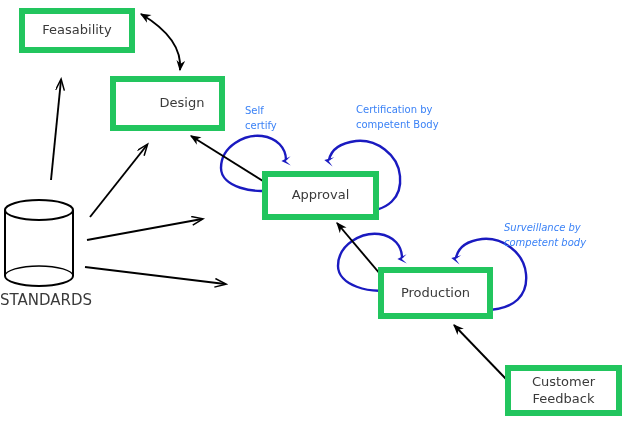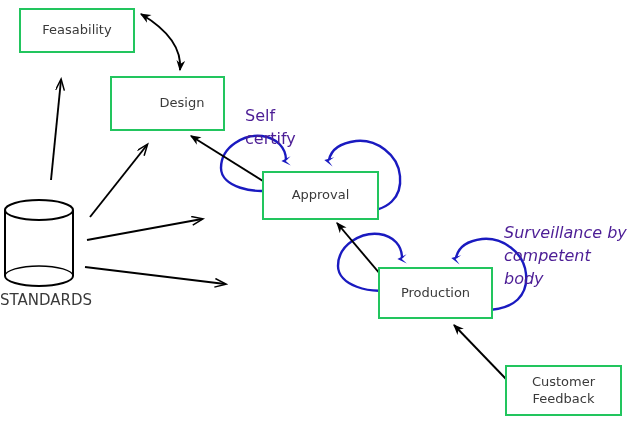--- a/index.html
+++ b/index.html
@@ -12,21 +12,21 @@
     position: relative;
     width: 633px;
     height: 421px;
     background: #ffffff;
     overflow: hidden;
     font-family: "DejaVu Sans", sans-serif;
   }
   .node {
     position: absolute;
     box-sizing: border-box;
-    border: 2px solid #22c55e;
+    border: 6px solid #22c55e;
     background: #ffffff;
     display: flex;
     align-items: center;
     justify-content: center;
     text-align: center;
     color: #3a3a3a;
     font-size: 13px;
     line-height: 1.25;
     z-index: 3;
   }
@@ -54,22 +54,22 @@
     top: 291px;
     width: 100px;
     color: #3a3a3a;
     font-size: 15px;
     white-space: nowrap;
     z-index: 3;
   }
 
   .annot {
     position: absolute;
-    color: #4c1d95;
-    font-size: 16px;
+    color: #3b82f6;
+    font-size: 10px;
     line-height: 1.45;
     white-space: pre-line;
     z-index: 4;
   }
   #annot-self-certify     { left: 245px; top: 104px; }
   #annot-certification    { left: 356px; top: 103px; }
   #annot-quality          { left: 268px; top: 299px; }
   #annot-surveillance     { left: 504px; top: 221px; font-style: italic; }
 
   svg.layer {
@@ -186,18 +186,20 @@
     <path d="M 2,12 L 2,78" fill="none" stroke="#000000" stroke-width="2"></path>
     <path d="M 70,12 L 70,78" fill="none" stroke="#000000" stroke-width="2"></path>
     <path d="M 2,78 A 34,10 0 0 0 70,78" fill="none" stroke="#000000" stroke-width="2"></path>
     <path d="M 2,78 A 34,10 0 0 1 70,78" fill="none" stroke="#000000" stroke-width="1.3"></path>
   </svg>
   <div id="store-standards-label">STANDARDS</div>
 
   <div class="annot" id="annot-self-certify">Self
 certify</div>
 
+  <div class="annot" id="annot-certification">Certification by
+competent Body</div>
 
 
   <div class="annot" id="annot-surveillance">Surveillance by
 competent body</div>
 
 </div>
 
 </body></html>

